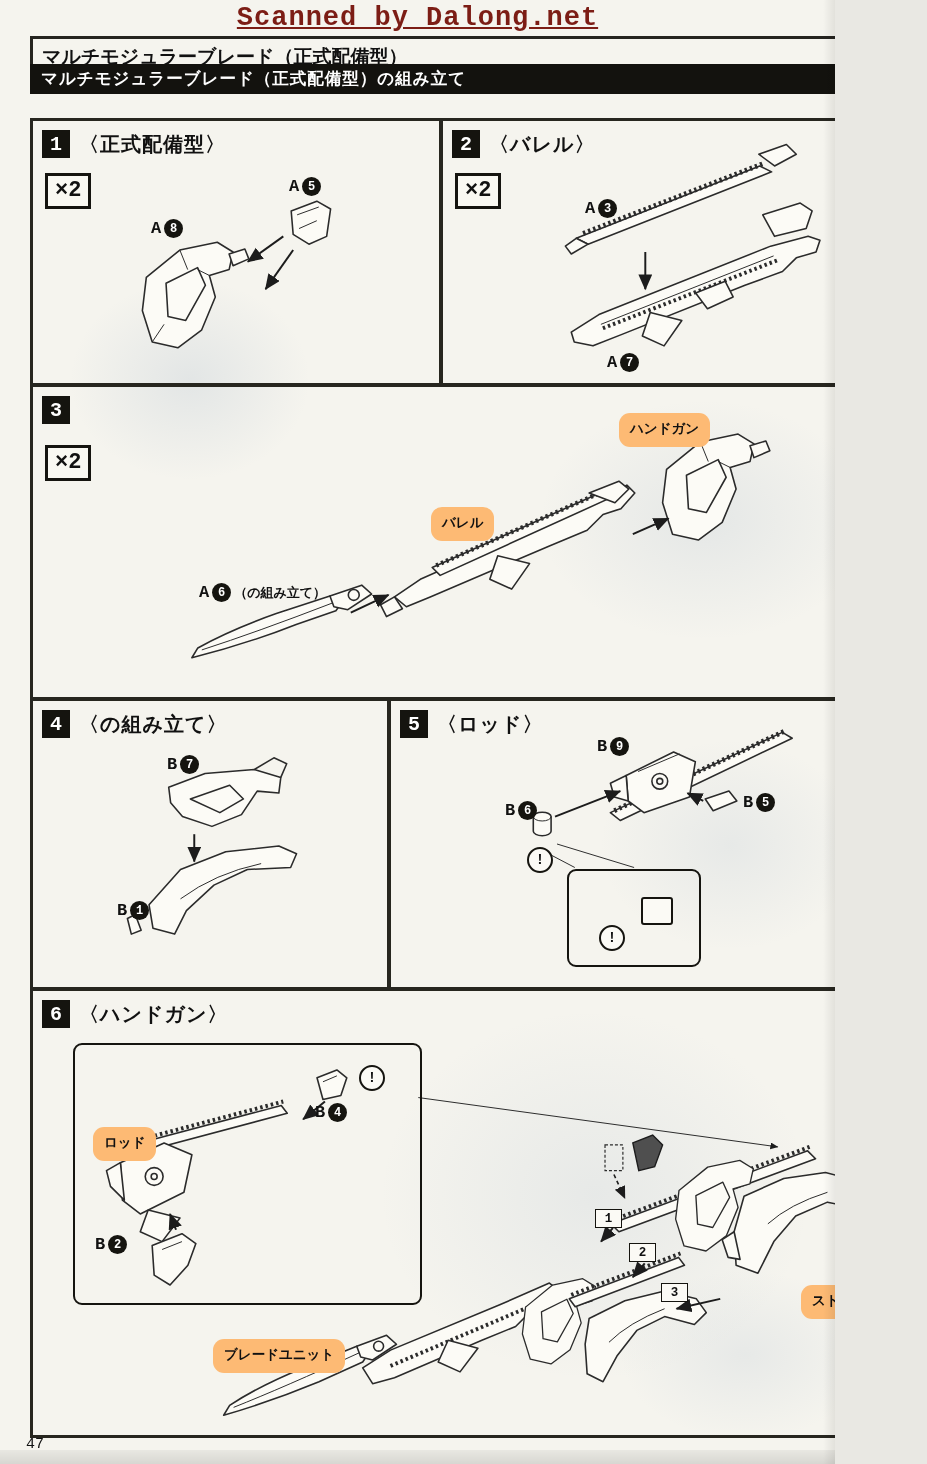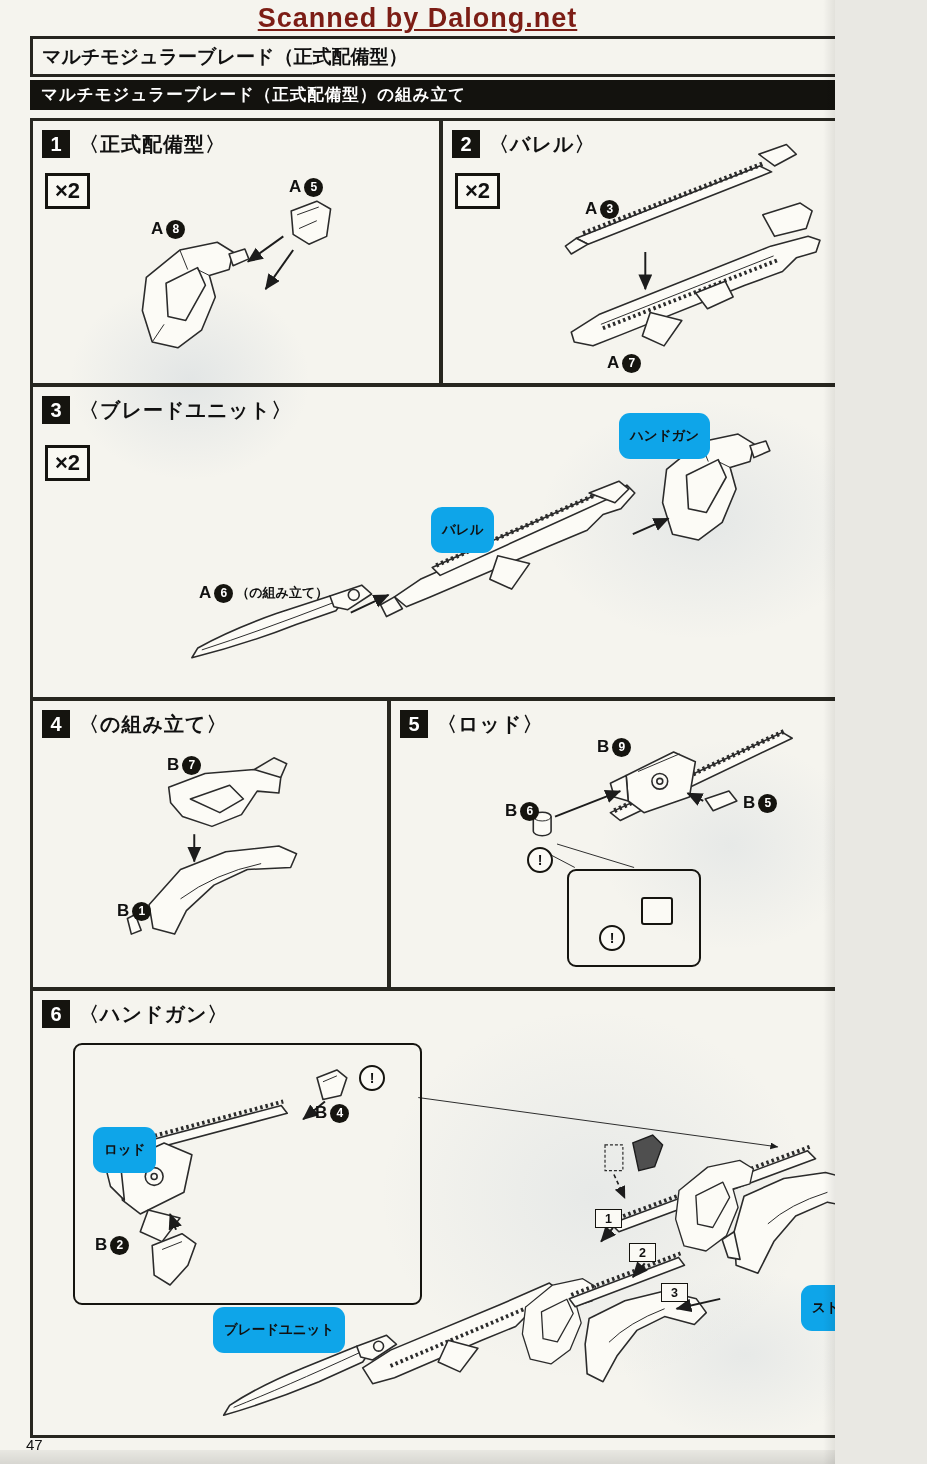--- a/index.html
+++ b/index.html
@@ -1,46 +1,46 @@
 <!DOCTYPE html>
 <html><head>
 <meta charset="utf-8">
 <style>
   html,body{margin:0;padding:0;background:#e9e8e3;}
   .page{position:relative;width:835px;height:1464px;background:#f5f4ee;overflow:hidden;
-        font-family:Liberation Sans, sans-serif;color:#111;}
+        font-family:Liberation Mono, monospace;color:#111;}
   .ghost{position:absolute;pointer-events:none;z-index:0;}
   .edge-right{position:absolute;right:0;top:0;width:12px;height:100%;z-index:5;
         background:linear-gradient(to left,rgba(0,0,0,0.08),rgba(0,0,0,0));}
   .edge-bottom{position:absolute;left:0;top:1450px;width:100%;height:14px;z-index:5;
         background:linear-gradient(to bottom,rgba(0,0,0,0.05),rgba(0,0,0,0.12));}
   .watermark{position:absolute;left:0;right:0;top:3px;text-align:center;z-index:4;
         font-size:27px;font-weight:bold;color:#7c1d15;text-decoration:underline;letter-spacing:1px;}
   .hdrbox{position:absolute;left:30px;top:36px;width:866px;height:41px;border:3px solid #25241f;
         box-sizing:border-box;display:flex;align-items:center;padding:8px 9px;z-index:2;}
   .hdr-title{font-size:19px;font-weight:bold;white-space:nowrap;}
   .hdr-note{font-size:13px;margin-left:10px;white-space:nowrap;}
-  .bar{position:absolute;left:30px;top:80px;width:866px;height:30px;background:#13120e;color:#fff;
+  .bar{position:absolute;left:30px;top:64px;width:866px;height:30px;background:#13120e;color:#fff;
         display:flex;align-items:center;padding:4px 11px;box-sizing:border-box;
         font-size:16.5px;font-weight:bold;letter-spacing:1px;z-index:2;}
   .box{position:absolute;border:3px solid #27261f;box-sizing:border-box;z-index:1;}
   .step-head{position:absolute;left:9px;top:9px;display:flex;align-items:center;z-index:3;}
   .numsq{width:28px;height:28px;background:#15140f;color:#fff;display:flex;align-items:center;
         justify-content:center;font-size:20px;font-weight:bold;}
   .step-title{margin-left:9px;font-size:20px;font-weight:bold;letter-spacing:1px;white-space:nowrap;}
   .x2{position:absolute;border:3px solid #15140f;font-size:22px;font-weight:bold;padding:0 7px;
         line-height:1.35;z-index:3;background:rgba(252,251,246,0.55);}
   .art{position:absolute;left:0;top:0;width:100%;height:100%;z-index:1;}
   .plabel{position:absolute;display:flex;align-items:center;gap:3px;font-size:17px;font-weight:bold;z-index:3;}
   .pcirc{min-width:19px;height:19px;border-radius:10px;background:#15140f;color:#fff;font-size:12px;
         font-weight:bold;display:inline-flex;align-items:center;justify-content:center;
         padding:0 2px;box-sizing:border-box;}
   .psuffix{font-size:13px;font-weight:bold;white-space:nowrap;}
-  .badge{position:absolute;background:#0ea5e9;color:#111;font-size:13.5px;font-weight:bold;
-        padding:14px 11px;border-radius:11px;z-index:3;line-height:1.3;white-space:nowrap;}
+  .badge{position:absolute;background:#fdba74;color:#111;font-size:13.5px;font-weight:bold;
+        padding:8px 11px;border-radius:11px;z-index:3;line-height:1.3;white-space:nowrap;}
   .warn{position:absolute;width:22px;height:22px;border:2.5px solid #15140f;border-radius:50%;
         background:#fbfaf5;display:flex;align-items:center;justify-content:center;
         font-size:14px;font-weight:bold;z-index:3;}
   .inset{position:absolute;border:2.5px solid #15140f;border-radius:9px;z-index:2;}
   .detail-square{position:absolute;border:2.2px solid #15140f;border-radius:3px;background:#fbfaf5;}
   .seq{position:absolute;min-width:25px;height:17px;border:1.8px solid #15140f;background:#fbfaf5;
         display:flex;align-items:center;justify-content:center;font-size:12.5px;font-weight:bold;z-index:3;}
   .pagenum{position:absolute;left:26px;top:1436px;font-size:15px;z-index:3;}
 </style>
 </head>
@@ -138,21 +138,20 @@
     </span>
     <span class="plabel" style="left:164px;top:232px;">
       <span>A</span>
       <span class="pcirc">7</span>
     </span>
   </section>
 
   <section class="box" style="left:30px;top:384px;width:866px;height:316px;">
     <div class="step-head">
       <span class="numsq">3</span>
-      <span class="step-title">〈ブレードユニット〉</span>
     </div>
     <span class="x2" style="left:12px;top:58px;">×2</span>
     <svg class="art" viewBox="0 0 866 316" preserveAspectRatio="none">
       <defs>
           <marker id="m3" markerWidth="9" markerHeight="8" refX="7.5" refY="3.5" orient="auto">
             <path d="M0,0 L8,3.5 L0,7 Z" fill="#1c1c1c"></path>
           </marker>
         </defs>
       <g stroke="#2b2b2b" stroke-width="1.6" fill="#fcfbf6" stroke-linejoin="round">
         <path d="M160,276 Q215,262 265,242 L305,228 L313,217 L299,213 L245,231 Q200,247 166,266 Z"></path>
@@ -355,19 +354,19 @@
       <span class="pcirc">4</span>
     </span>
     <span class="plabel" style="left:62px;top:244px;">
       <span>B</span>
       <span class="pcirc">2</span>
     </span>
     <span class="seq" style="left:562px;top:218px;">1</span>
     <span class="seq" style="left:596px;top:252px;">2</span>
     <span class="seq" style="left:628px;top:292px;">3</span>
     <span class="badge" style="left:768px;top:254px;margin-top:40px;">ストック</span>
-    <span class="badge" style="left:180px;top:316px;">ブレードユニット</span>
+    <span class="badge" style="left:180px;top:348px;">ブレードユニット</span>
   </section>
 
   <div class="pagenum">47</div>
   <div class="edge-right"></div>
   <div class="edge-bottom"></div>
 </div>
 
 </body></html>

